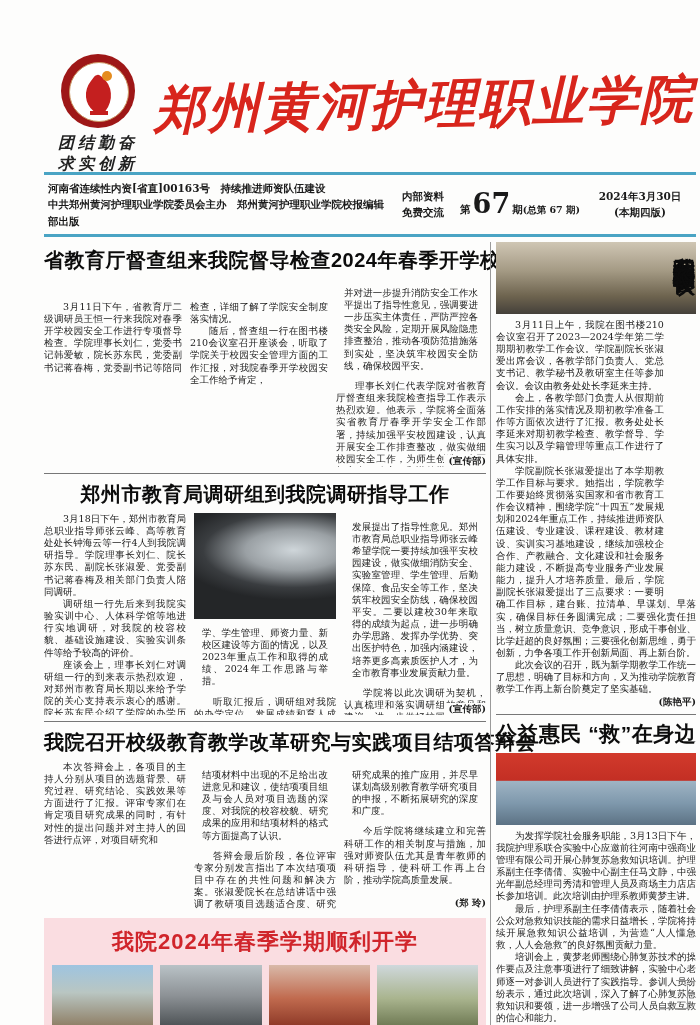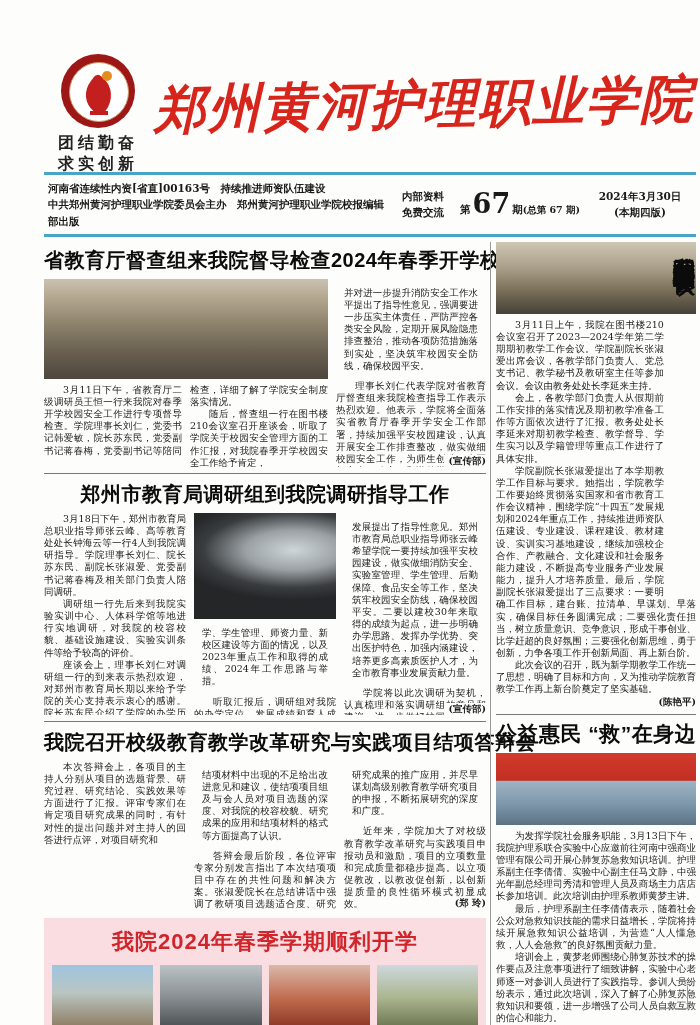--- a/index.html
+++ b/index.html
@@ -12,21 +12,21 @@
   .masthead{display:flex;padding-top:54px;height:116px;}
   .logo-block{width:108px;text-align:center;flex:0 0 auto;}
   .emblem{width:74px;height:74px;border-radius:50%;background:#9e1717;margin:0 auto;position:relative;}
   .emblem .inner{position:absolute;left:8px;top:8px;width:58px;height:58px;border-radius:50%;background:#fff;
         border:1px solid #c96;overflow:hidden;}
   .emblem .hand{position:absolute;left:14px;top:16px;width:30px;height:32px;background:#c41f1f;
         border-radius:15% 85% 25% 75%;transform:rotate(38deg);}
   .emblem .dot{position:absolute;left:32px;top:8px;width:10px;height:10px;border-radius:50%;background:#e58c1f;}
   .emblem .bar{position:absolute;left:20px;bottom:6px;width:18px;height:4px;background:#c41f1f;}
   .motto{margin-top:5px;font-weight:bold;font-size:16px;line-height:1.3;letter-spacing:4px;color:#222;
-        }
+        font-style:italic;}
   .paper-title{flex:1;text-align:center;color:#d8251c;font-weight:bold;font-style:italic;
         font-size:52px;letter-spacing:2px;padding-top:16px;transform:rotate(-1.2deg);
         font-family:"DejaVu Serif",serif;white-space:nowrap;}
 
   
   .infobar{border-top:3px solid #4aa4c4;border-bottom:3px solid #4aa4c4;margin-top:2px;
         display:flex;align-items:center;padding:5px 4px;font-weight:bold;font-size:10.5px;line-height:1.55;}
   .infobar .reg{flex:1;}
   .infobar .mid{width:58px;text-align:center;}
   .infobar .issue{display:flex;align-items:baseline;white-space:nowrap;padding:0 8px;}
@@ -45,21 +45,21 @@
   .bodytext{font-size:9.5px;line-height:1.28;text-align:justify;}
   .para{margin:0;text-indent:2em;}
   .cont{margin:8px;text-indent:0;}
   .byline{display:block;text-align:right;font-weight:bold;}
   .byline-abs{position:absolute;right:0;bottom:0;background:#fdfdfc;padding-left:5px;font-weight:bold;font-size:9.5px;}
   hr.rule{border:none;border-top:1px solid #777;margin:6px 0 0;}
 
   .photo{background:#888;}
   
   .a1-body{display:flex;gap:8px;height:188px;overflow:hidden;}
-  .a1-left{width:284px;display:flex;flex-direction:column;flex:0 0 auto;}
+  .a1-left{width:284px;display:flex;flex-direction:row;flex:0 0 auto;margin-top:22px;}
   .a1-photo{height:100px;margin-bottom:5px;
         background:linear-gradient(180deg,#c9c2b2 0%,#b5a890 18%,#8d826c 45%,#6b6152 72%,#4d463c 100%);}
   .a1-twocol{flex:1;columns:2;column-gap:8px;overflow:hidden;}
   .a1-right{flex:1;overflow:hidden;position:relative;}
   
   .a2-body{display:flex;gap:8px;height:202px;overflow:hidden;}
   .a2-col{width:142px;flex:0 0 auto;overflow:hidden;}
   .a2-col.last{flex:1;position:relative;}
   .a2-photo{height:106px;margin-bottom:4px;
         background:radial-gradient(120px 50px at 70% 35%,#cfd6da 0%,#9aa0a4 40%,#3a3d40 75%,#242628 100%);}
@@ -191,21 +191,20 @@
           <div class="a3-body bodytext">
             <div class="a3-col">
               <p class="para">本次答辩会上，各项目的主持人分别从项目的选题背景、研究过程、研究结论、实践效果等方面进行了汇报。评审专家们在肯定项目研究成果的同时，有针对性的提出问题并对主持人的回答进行点评，对项目研究和</p>
             </div>
             <div class="a3-col">
               <p class="cont">结项材料中出现的不足给出改进意见和建议，使结项项目组及与会人员对项目选题的深度、对我院的校容校貌、研究成果的应用和结项材料的格式等方面提高了认识。</p>
               <p class="para">答辩会最后阶段，各位评审专家分别发言指出了本次结项项目中存在的共性问题和解决方案。张淑爱院长在总结讲话中强调了教研项目选题适合度、研究真实度、材料完整度、格式规范度的重要性，并建议教师们要不断提升书面表达能力。张院长还勉励各项目组要再接再厉，结项答辩不是项目研究的结束，而是要继续做好</p>
             </div>
             <div class="a3-col last">
               <p class="cont">研究成果的推广应用，并尽早谋划高级别教育教学研究项目的申报，不断拓展研究的深度和广度。</p>
-              <p class="para">近年来，学院加大了对校级教育教学改革研究与实践项目申报动员和激励，项目的立项数量和完成质量都稳步提高。以立项促教改，以教改促创新，以创新提质量的良性循环模式初显成效。</p>
               <p class="para">今后学院将继续建立和完善科研工作的相关制度与措施，加强对师资队伍尤其是青年教师的科研指导，使科研工作再上台阶，推动学院高质量发展。</p>
               <span class="byline-abs">(郑 玲)</span>
             </div>
           </div>
         </div>
 
         <div class="opening">
           <h2>我院2024年春季学期顺利开学</h2>
           <div class="photo-grid">
             <div class="pg-item"></div>

